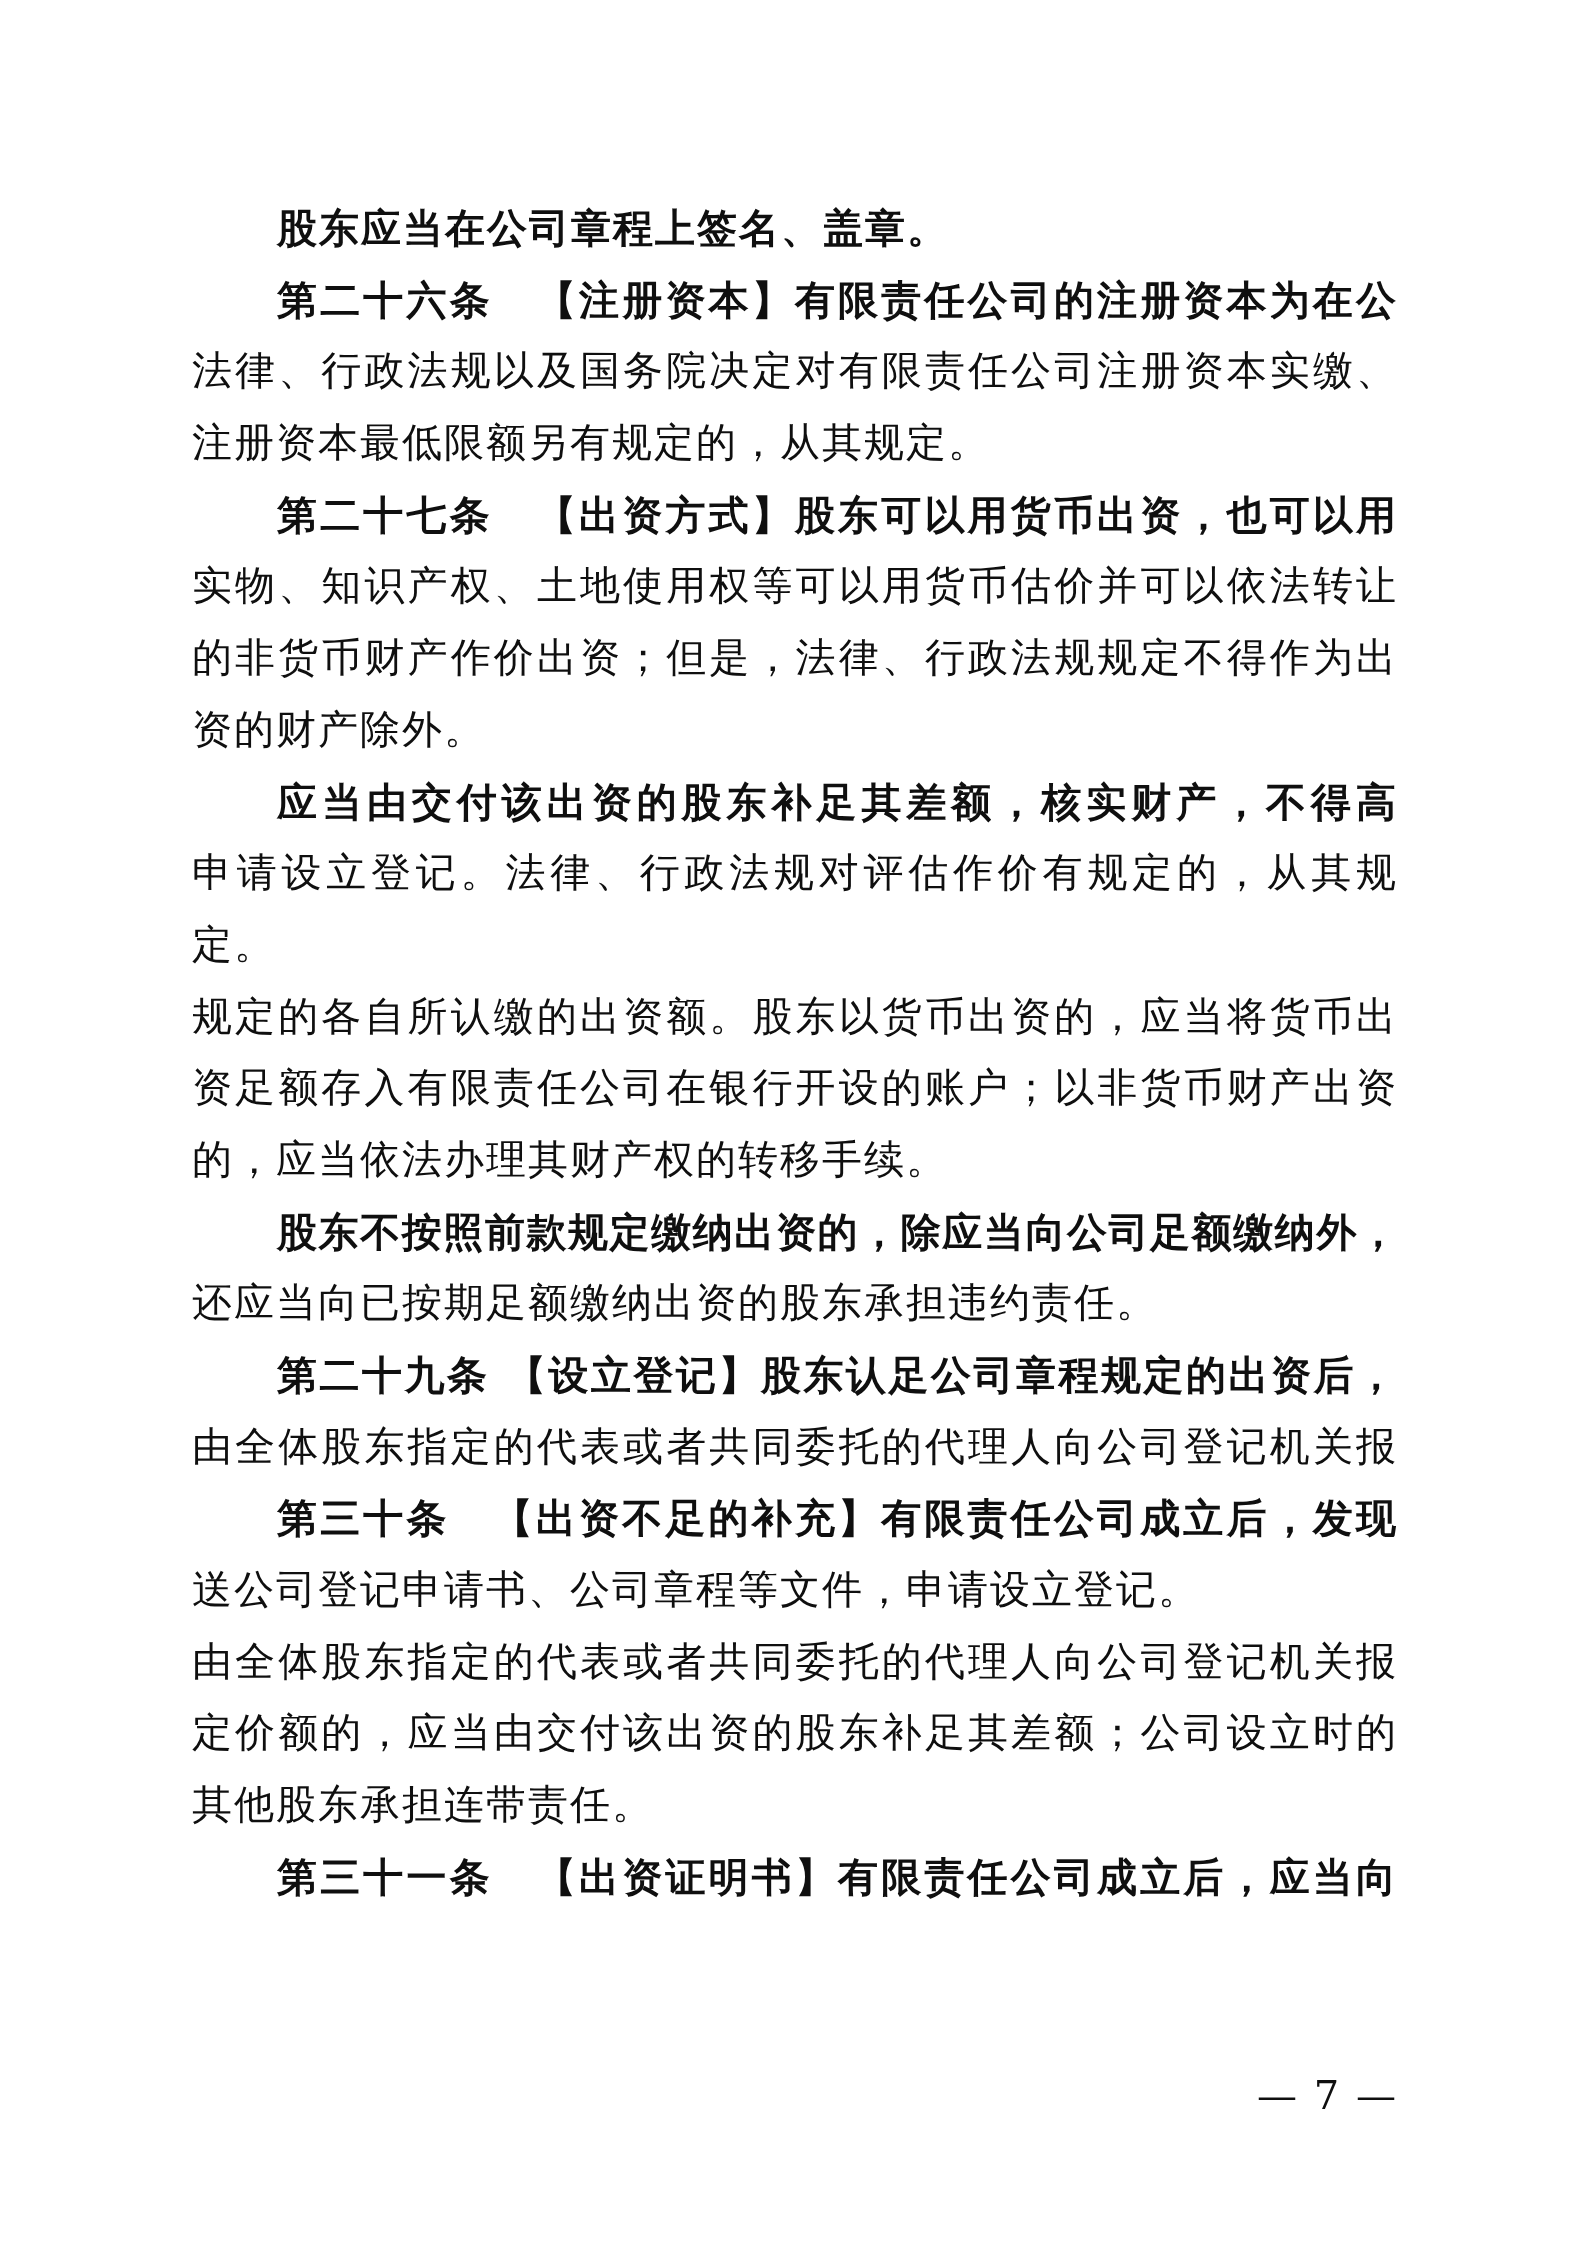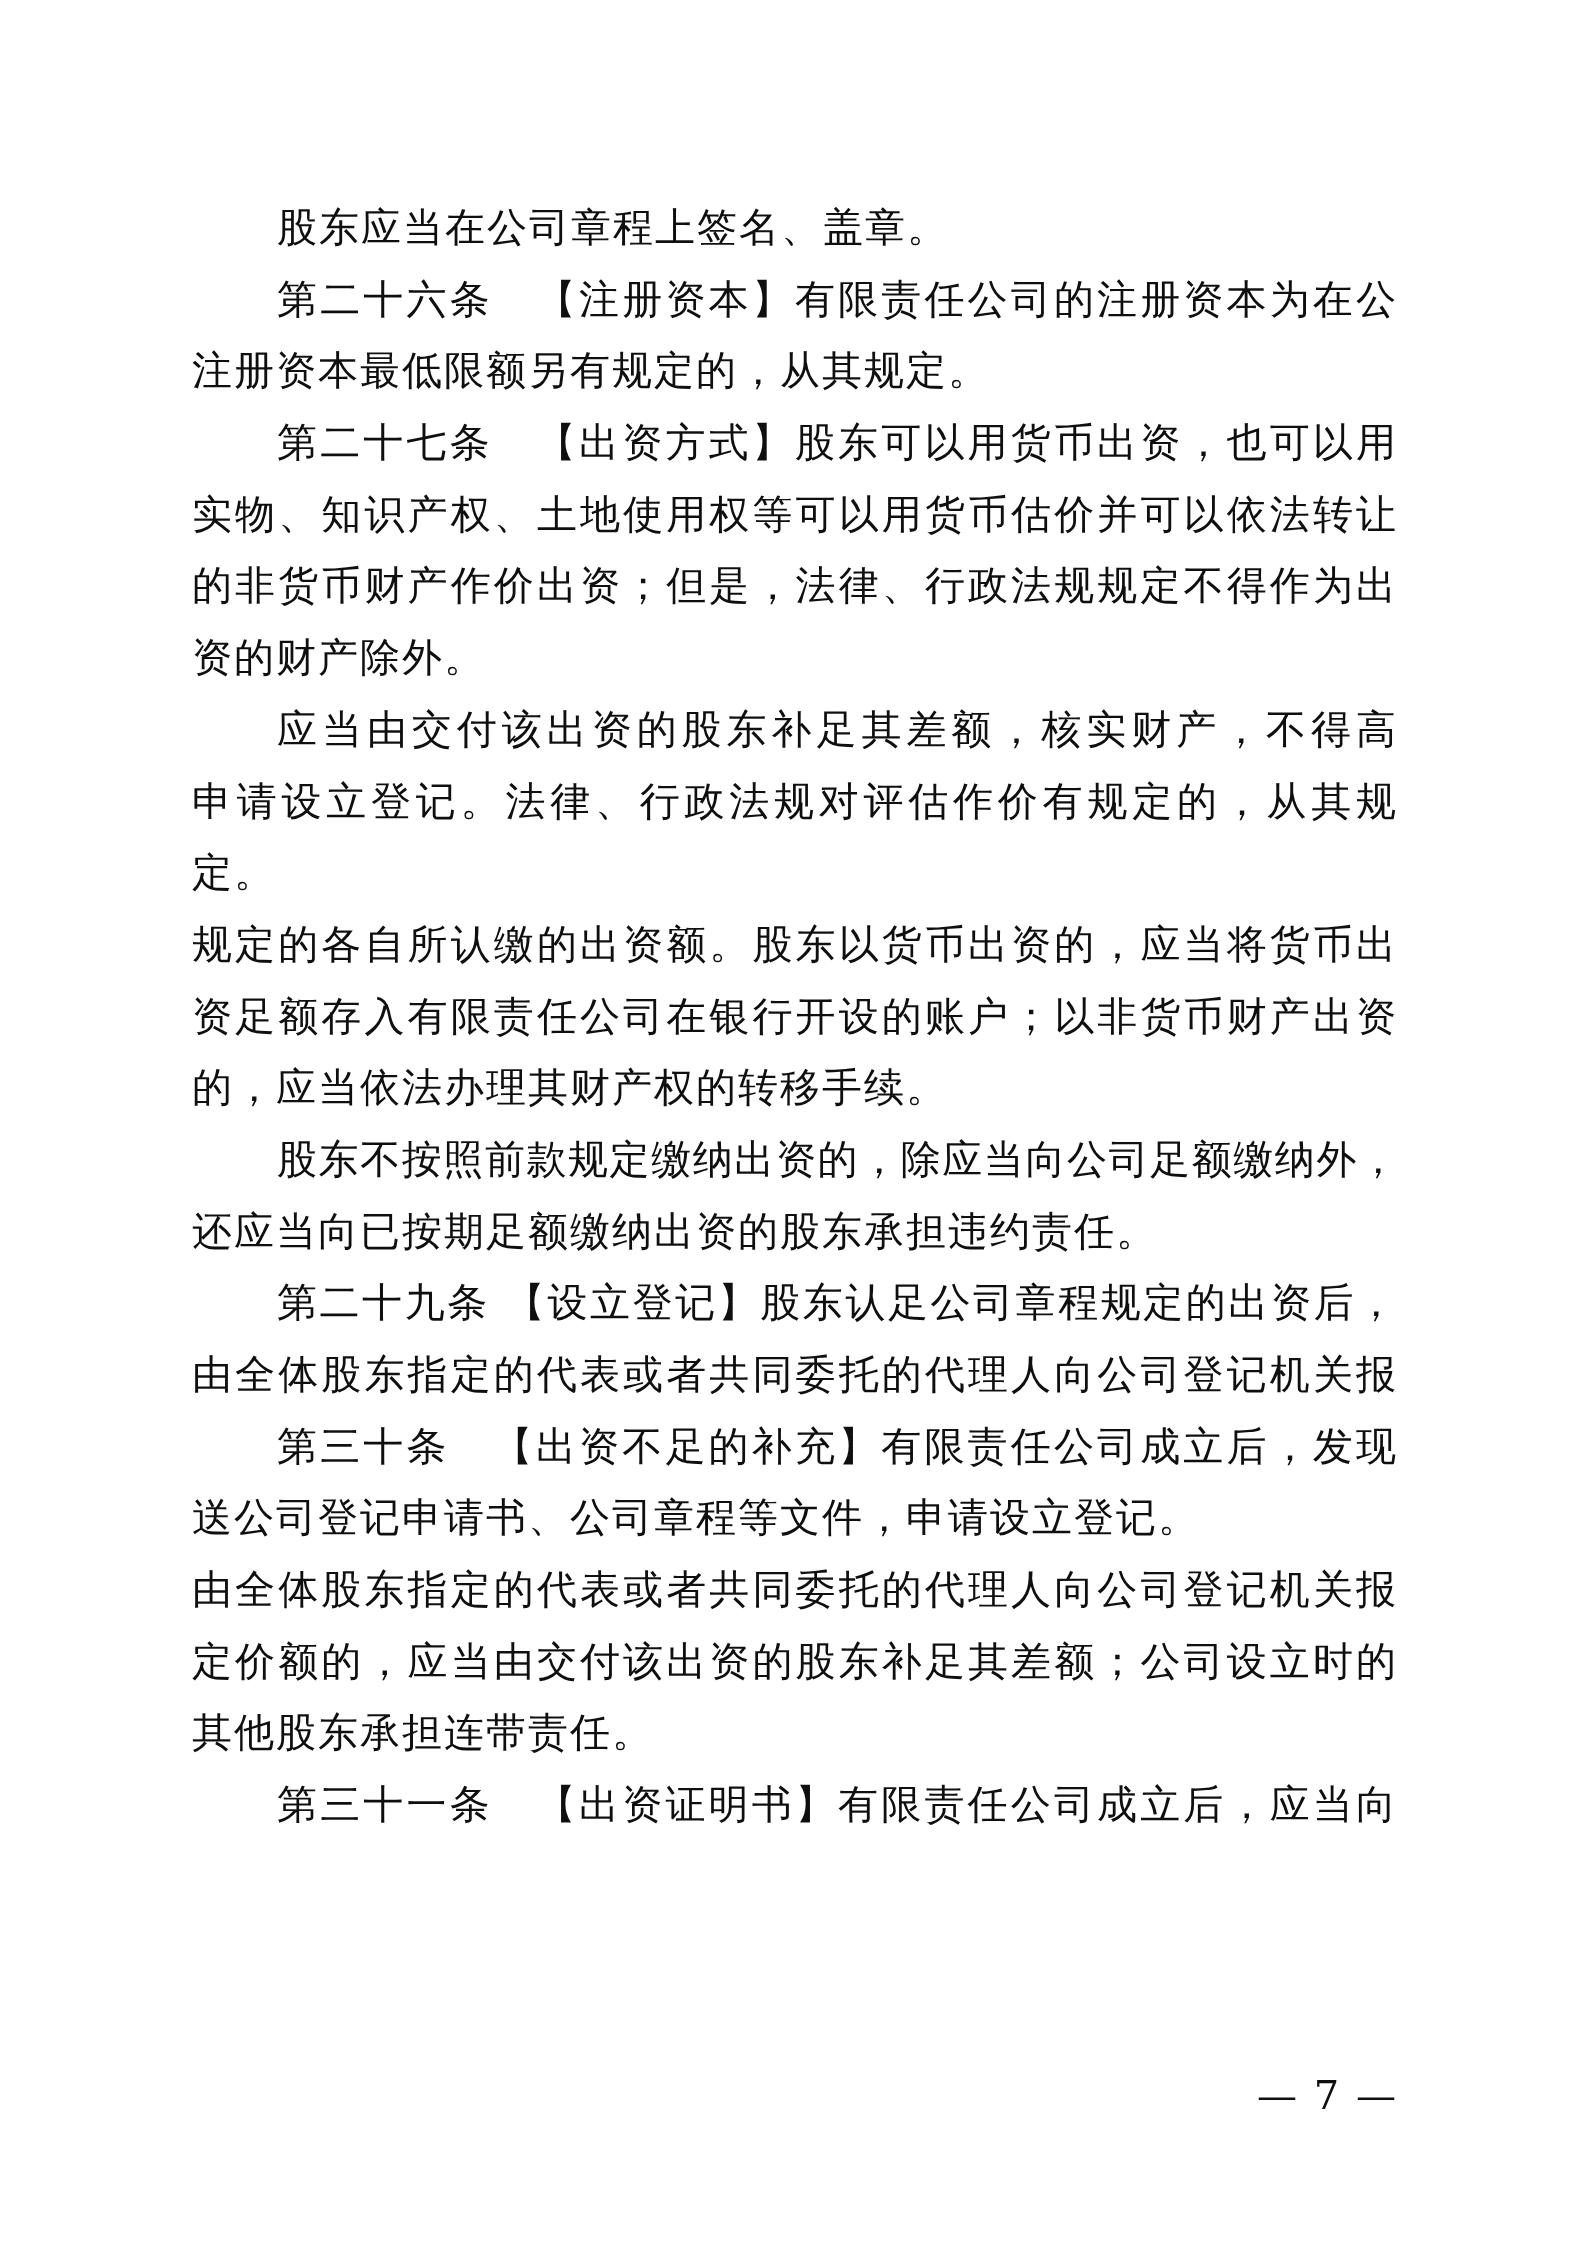--- a/index.html
+++ b/index.html
@@ -37,20 +37,21 @@
   }
   .line.full {
     white-space: normal;
     text-align: justify;
     text-align-last: justify;
     -moz-text-align-last: justify;
     text-justify: inter-character;
   }
   .line.indent {
     padding-left: 85px;
+    font-weight: bold;
   }
   .line.tight {
     letter-spacing: 0;
   }
   .page-footer {
     position: absolute;
     left: 192px;
     top: 2072px;
     width: 1206px;
     text-align: right;
@@ -60,20 +61,21 @@
     color: #0f0f0f;
   }
 </style>
 </head>
 <body>
 
 <div class="page">
   <div class="text-block">
     <div class="line indent">股东应当在公司章程上签名、盖章。</div>
     <div class="line indent full">第二十六条　【注册资本】有限责任公司的注册资本为在公</div>
+    <div class="line full">法律、行政法规以及国务院决定对有限责任公司注册资本实缴、</div>
     <div class="line">注册资本最低限额另有规定的，从其规定。</div>
     <div class="line indent full">第二十七条　【出资方式】股东可以用货币出资，也可以用</div>
     <div class="line full">实物、知识产权、土地使用权等可以用货币估价并可以依法转让</div>
     <div class="line full">的非货币财产作价出资；但是，法律、行政法规规定不得作为出</div>
     <div class="line">资的财产除外。</div>
     <div class="line indent full">应当由交付该出资的股东补足其差额，核实财产，不得高</div>
     <div class="line full">申请设立登记。法律、行政法规对评估作价有规定的，从其规</div>
     <div class="line">定。</div>
     <div class="line full">规定的各自所认缴的出资额。股东以货币出资的，应当将货币出</div>
     <div class="line full">资足额存入有限责任公司在银行开设的账户；以非货币财产出资</div>

